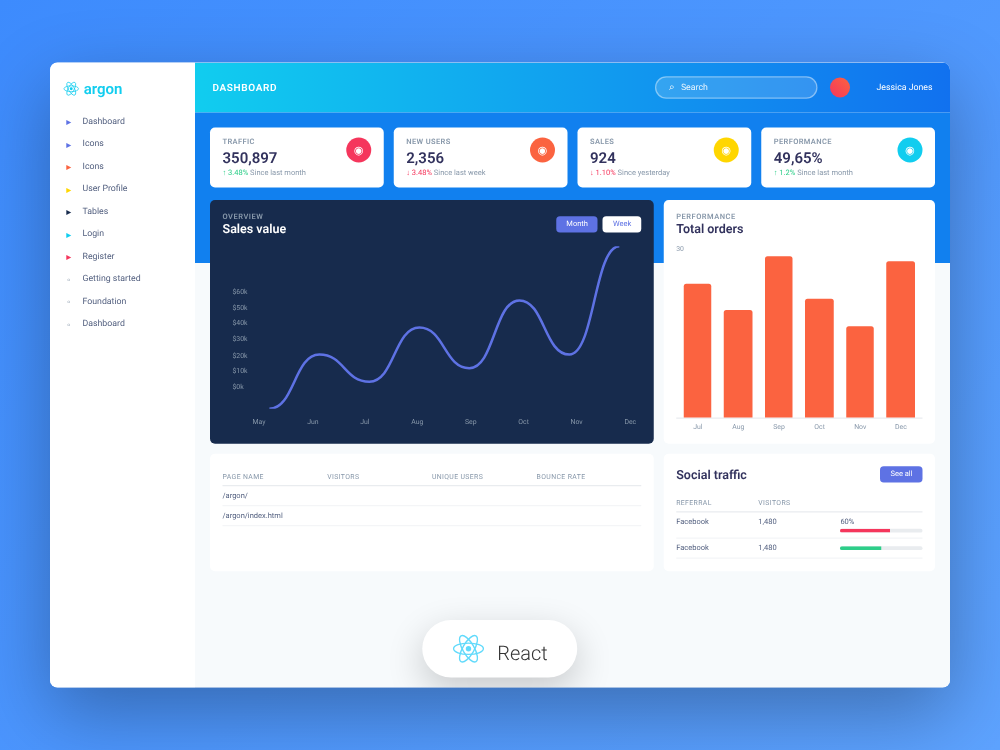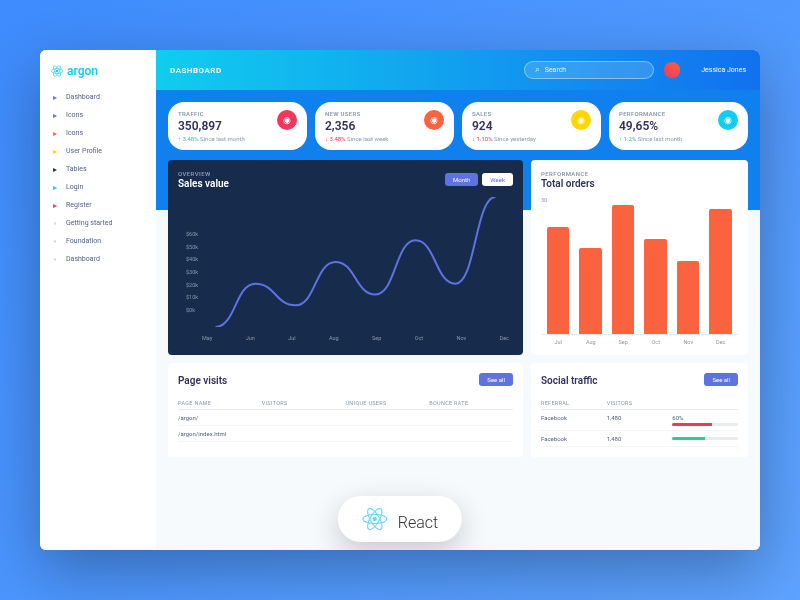--- a/index.html
+++ b/index.html
@@ -15,21 +15,21 @@
 .main{flex:1;display:flex;flex-direction:column;overflow:hidden}
 .topbar{height:40px;background:linear-gradient(90deg,#11cdef 0%,#1171ef 100%);display:flex;align-items:center;padding:0 14px;gap:10px}
 .topbar-title{color:#fff;font-size:8px;font-weight:600;letter-spacing:.5px}
 .search{margin-left:auto;background:rgba(255,255,255,.15);border:1px solid rgba(255,255,255,.4);border-radius:16px;padding:3px 10px;display:flex;align-items:center;gap:5px;width:130px}
 .search input{background:transparent;border:none;outline:none;color:#fff;font-size:7px;flex:1}
 .search input::placeholder{color:rgba(255,255,255,.9)}
 .user{display:flex;align-items:center;gap:21px;color:#fff;font-size:7px}
 .avatar{width:16px;height:16px;border-radius:50%;background:linear-gradient(45deg,#f5365c,#fb6340)}
 .content{flex:1;background:linear-gradient(180deg,#1180ef 0%,#1180ef 120px,#f7fafc 120px,#f7fafc 100%);padding:12px;overflow:hidden}
 .stats{display:flex;gap:8px;margin-bottom:10px}
-.stat-card{flex:1;background:#fff;border-radius:16px;padding:8px 10px;position:relative}
+.stat-card{flex:1;background:#fff;border-radius:4px;padding:8px 10px;position:relative}
 .stat-label{font-size:6px;color:#8898aa;letter-spacing:.3px;font-weight:600}
 .stat-value{font-size:12px;font-weight:600;color:#32325d;margin:2px 0}
 .stat-foot{font-size:6px;color:#8898aa}
 .stat-foot .up{color:#2dce89}
 .stat-foot .down{color:#f5365c}
 .stat-icon{position:absolute;top:8px;right:10px;width:20px;height:20px;border-radius:50%;display:flex;align-items:center;justify-content:center;color:#fff;font-size:9px}
 .i-red{background:#f5365c}.i-orange{background:#fb6340}.i-yellow{background:#ffd600}.i-teal{background:#11cdef}
 .row{display:flex;gap:8px;margin-bottom:8px}
 .card{background:#fff;border-radius:4px;padding:10px}
 .card.dark{background:#172b4d}
@@ -222,24 +222,20 @@
               <span>Sep</span>
               <span>Oct</span>
               <span>Nov</span>
               <span>Dec</span>
             </div>
         </div>
       </div>
 
       <div class="row">
         <div class="card" style="flex:1.7">
-          <div class="card-h">
-            <div class="card-title">Page visits</div>
-            <button class="see-all">See all</button>
-          </div>
           <div class="tbl-head" id="pv-head">
               <span>PAGE NAME</span>
               <span>VISITORS</span>
               <span>UNIQUE USERS</span>
               <span>BOUNCE RATE</span>
             </div>
           <div id="pv-rows">
               <div class="tbl-row">
                 <span>/argon/</span>
                 <span></span>

